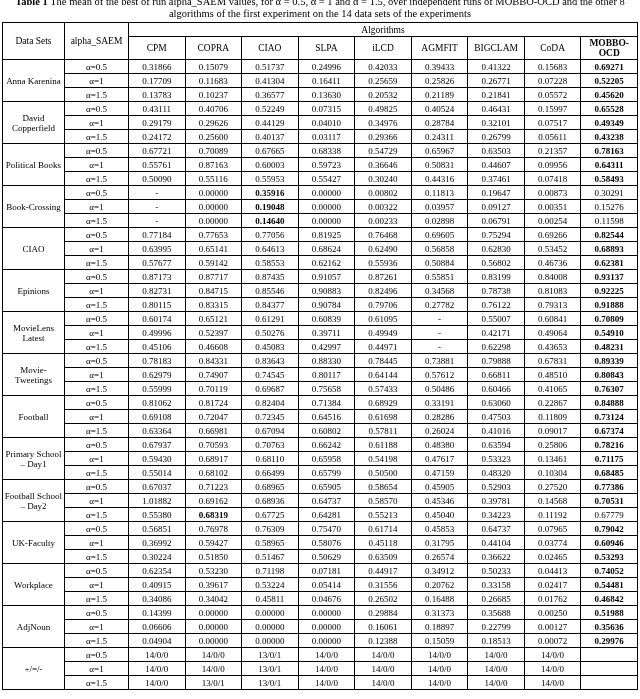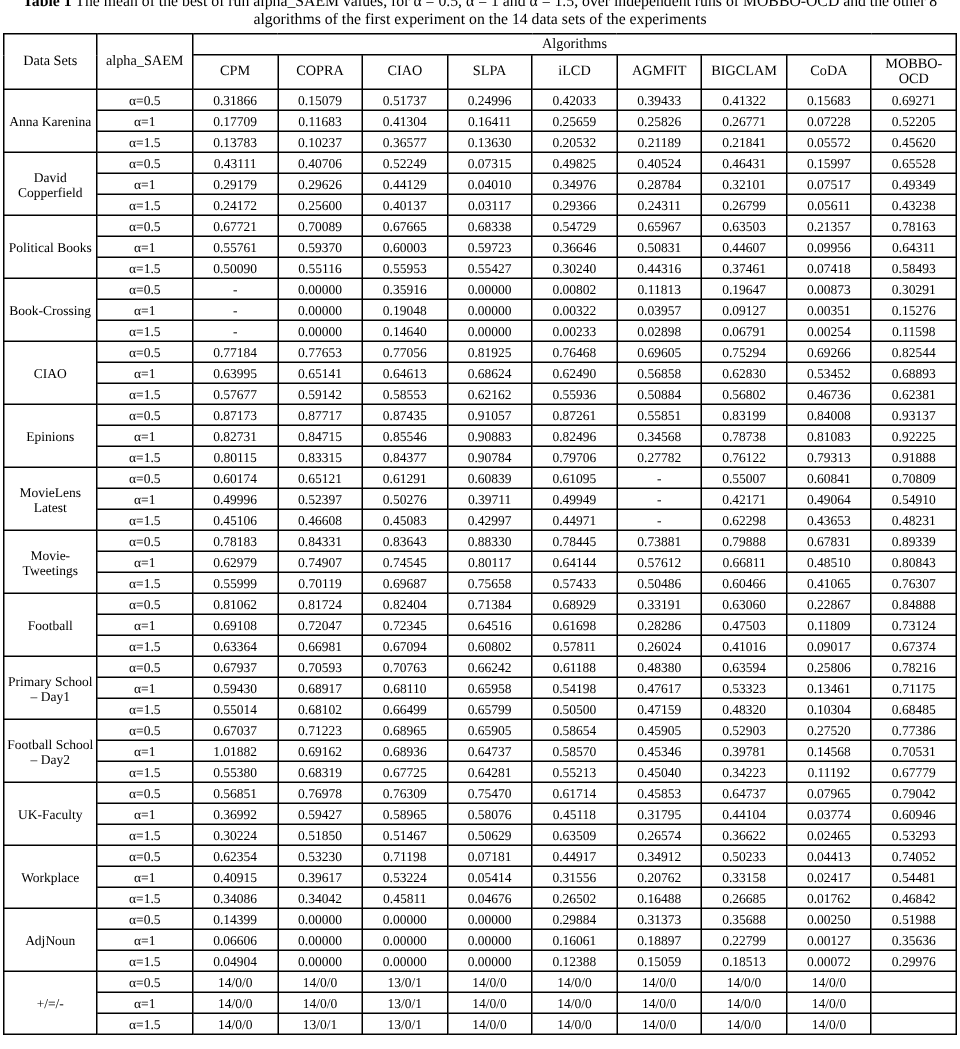--- a/index.html
+++ b/index.html
@@ -19,21 +19,21 @@
   }
   table.results th, table.results td {
     border: 1px solid #000; text-align: center; vertical-align: middle;
     padding: 0 1px; line-height: 10px; overflow: hidden;
   }
   thead th { font-weight: normal; font-size: 9.5px; }
   thead th.group { height: 13px; font-family: Liberation Serif, serif; }
   thead th.algo { height: 22px; }
   td.val, td.alpha { height: 13px; white-space: nowrap; }
   td.dataset { line-height: 10.5px; }
-  .b { font-weight: normal; }
+  .b { font-weight: bold; }
   col.c-dataset { width: 62px; }
   col.c-alpha { width: 64px; }
 </style>
 </head>
 <body>
 
 <div class="caption">
   <span class="b">Table 1</span><span> The mean of the best of run alpha_SAEM values, for α = 0.5, α = 1 and α = 1.5, over independent runs of MOBBO-OCD and the other 8 algorithms of the first experiment on the 14 data sets of the experiments</span>
 </div>
 
@@ -153,21 +153,21 @@
         <td class="val">0.68338</td>
         <td class="val">0.54729</td>
         <td class="val">0.65967</td>
         <td class="val">0.63503</td>
         <td class="val">0.21357</td>
         <td class="val b">0.78163</td>
       </tr>
       <tr>
         <td class="alpha">α=1</td>
         <td class="val">0.55761</td>
-        <td class="val">0.59370</td>
+        <td class="val">0.87163</td>
         <td class="val">0.60003</td>
         <td class="val">0.59723</td>
         <td class="val">0.36646</td>
         <td class="val">0.50831</td>
         <td class="val">0.44607</td>
         <td class="val">0.09956</td>
         <td class="val b">0.64311</td>
       </tr>
       <tr>
         <td class="alpha">α=1.5</td>

